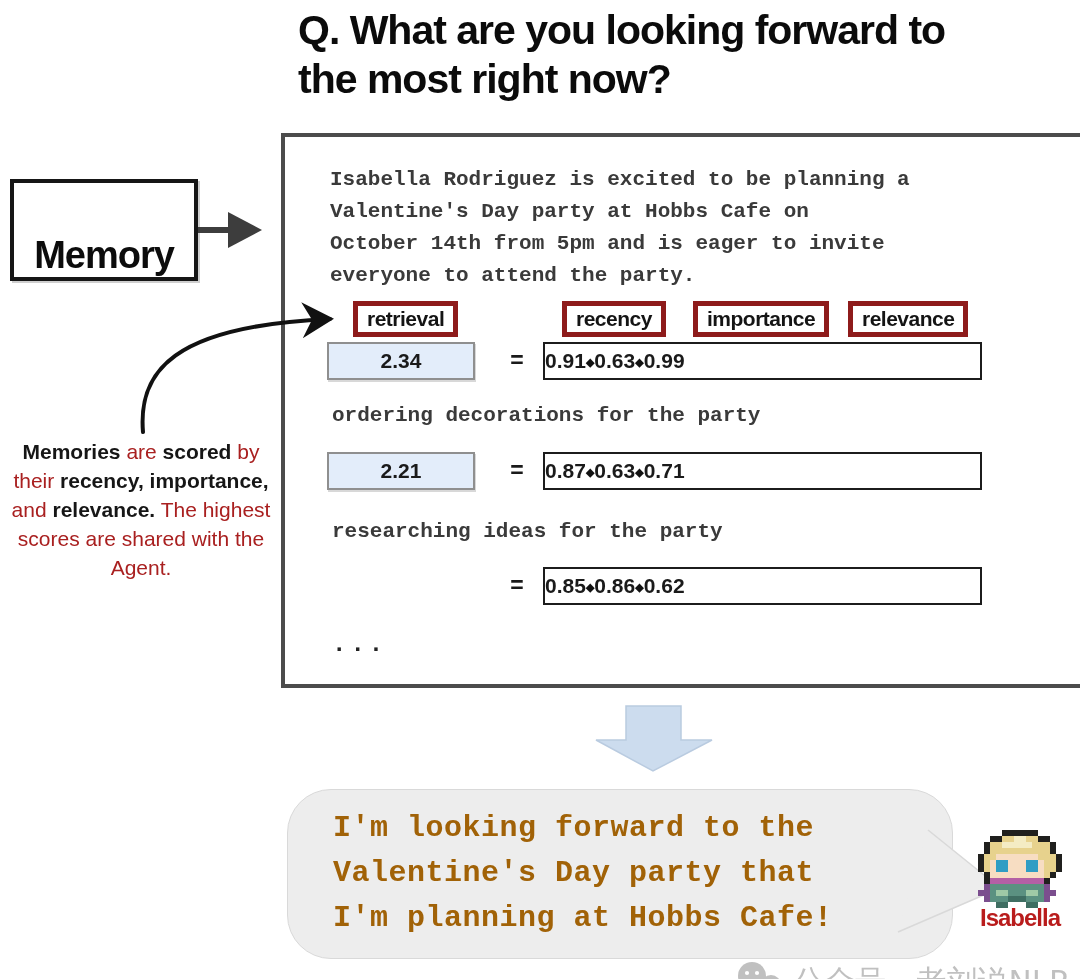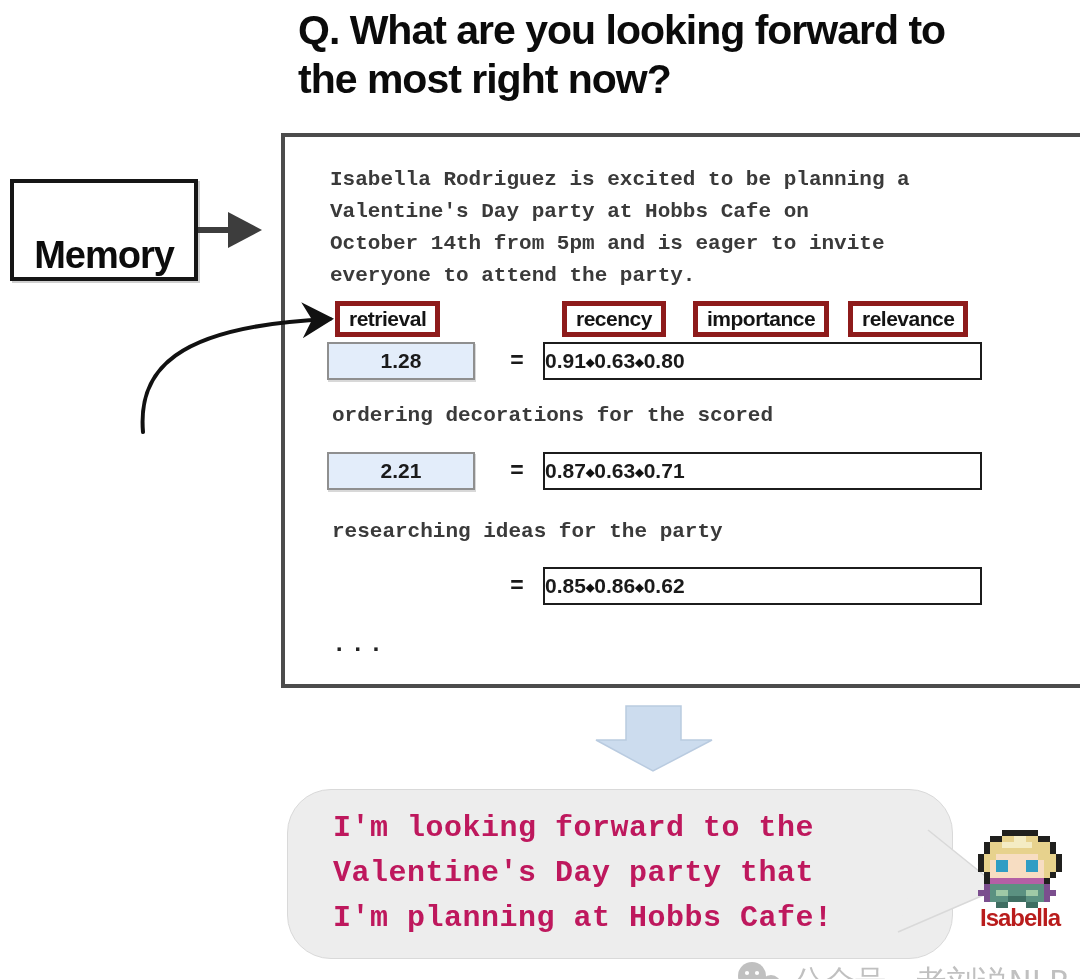--- a/index.html
+++ b/index.html
@@ -77,21 +77,21 @@
   .seg-bold { font-weight:700; color:#161616; }
   .seg-red  { font-weight:400; color:#a92020; }
   
   #bubble {
     position:absolute; left:287px; top:789px; width:666px; height:170px;
     background:#ededed; border:1.5px solid #d9d9d9; border-radius:44px; z-index:2;
   }
   #bubble-text { position:absolute; left:45px; top:16px; }
   #bubble-text .line {
     font-family:"Liberation Mono","DejaVu Sans Mono",monospace;
-    font-size:30px; font-weight:700; color:#be185d; line-height:45px;
+    font-size:30px; font-weight:700; color:#a16207; line-height:45px;
     letter-spacing:0.5px; white-space:nowrap;
   }
   
   #agent { position:absolute; left:960px; top:830px; width:120px; z-index:10; }
   #agent svg { display:block; margin:0 auto; }
   #agent-name {
     text-align:center; font-size:24px; font-weight:800; color:#b91c1c;
     letter-spacing:-1px; margin-top:-4px;
   }
   
@@ -125,38 +125,38 @@
 
   <div id="panel">
 
     <div id="summary">
       <div class="line">Isabella Rodriguez is excited to be planning a</div>
       <div class="line">Valentine's Day party at Hobbs Cafe on</div>
       <div class="line">October 14th from 5pm and is eager to invite</div>
       <div class="line">everyone to attend the party.</div>
     </div>
 
-    <div class="tag" style="left:50px;">retrieval</div>
+    <div class="tag" style="left:68px;">retrieval</div>
     <div class="tag" style="left:277px;">recency</div>
     <div class="tag" style="left:408px;">importance</div>
     <div class="tag" style="left:563px;">relevance</div>
 
     <div class="score-row" style="top:205px;">
-      <div class="blue-box">1.28</div>
+      <div class="blue-box">2.34</div>
       <div class="eq">=</div>
       <div class="white-box">
         <span>0.91</span>
         <span class="mult">◆</span>
         <span>0.63</span>
         <span class="mult">◆</span>
-        <span>0.80</span>
+        <span>0.99</span>
       </div>
     </div>
 
-    <div class="desc" style="top:267px;">ordering decorations for the scored</div>
+    <div class="desc" style="top:267px;">ordering decorations for the party</div>
 
     <div class="score-row" style="top:315px;">
       <div class="blue-box">2.21</div>
       <div class="eq">=</div>
       <div class="white-box">
         <span>0.87</span>
         <span class="mult">◆</span>
         <span>0.63</span>
         <span class="mult">◆</span>
         <span>0.71</span>
@@ -172,20 +172,23 @@
         <span class="mult">◆</span>
         <span>0.86</span>
         <span class="mult">◆</span>
         <span>0.62</span>
       </div>
     </div>
 
     <div id="ellipsis">...</div>
   </div>
 
+  <div id="annotation">
+    <span class="seg-bold">Memories </span><span class="seg-red">are </span><span class="seg-bold">scored </span><span class="seg-red">by their </span><span class="seg-bold">recency, </span><span class="seg-bold">importance,</span><span class="seg-red"> and </span><span class="seg-bold">relevance.</span><span class="seg-red"> The highest scores are shared with the Agent.</span>
+  </div>
 
   <div id="bubble">
     <div id="bubble-text">
       <div class="line">I'm looking forward to the</div>
       <div class="line">Valentine's Day party that</div>
       <div class="line">I'm planning at Hobbs Cafe!</div>
     </div>
   </div>
 
   <div id="agent">

